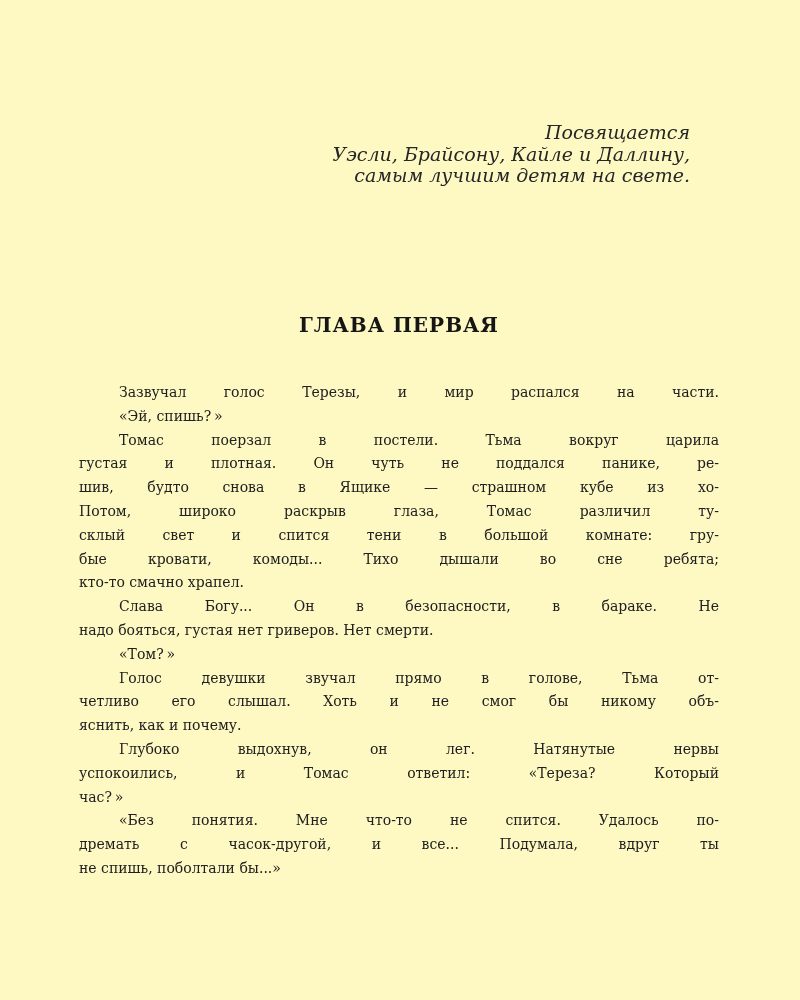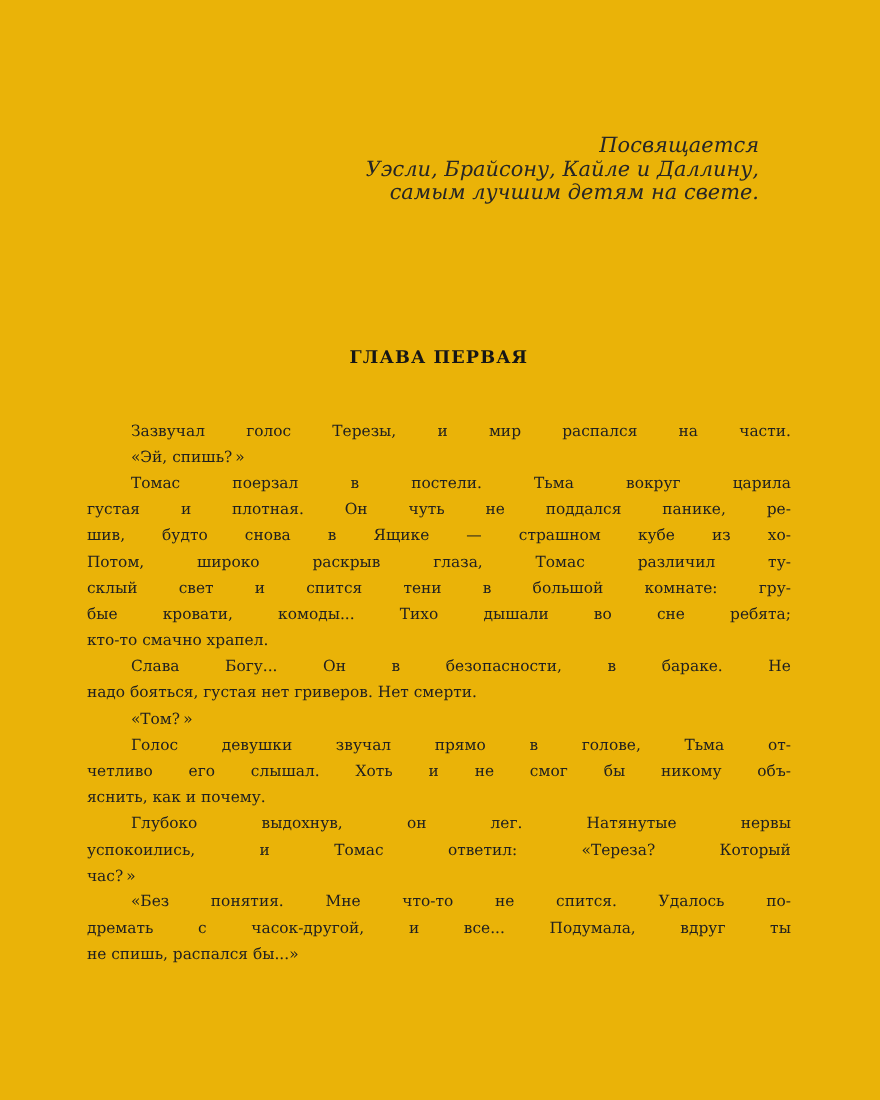--- a/index.html
+++ b/index.html
@@ -4,21 +4,21 @@
 <style>
   html, body { margin: 0; padding: 0; }
   body {
     width: 800px; height: 1000px;
     background: #ffffff;
     font-family: "DejaVu Serif", serif;
   }
   .page {
     position: relative;
     width: 800px; height: 1000px;
-    background: #eab308;
+    background: #fef9c3;
     color: #1e1e1e;
     overflow: hidden;
   }
   .dedication {
     position: absolute;
     top: 122px;
     right: 110px;
     text-align: right;
     font-style: italic;
     font-size: 19px;
@@ -26,21 +26,21 @@
     color: #262626;
     white-space: nowrap;
   }
   .chapter-title {
     position: absolute;
     top: 312px;
     left: 79px;
     width: 640px;
     margin: 0;
     text-align: center;
-    font-size: 16px;
+    font-size: 20px;
     line-height: 26px;
     font-weight: bold;
     letter-spacing: 1px;
     color: #161616;
   }
   .body-text {
     position: absolute;
     top: 381px;
     left: 79px;
     width: 640px;
@@ -82,16 +82,16 @@
       <div class="line last">надо бояться, густая нет гриверов. Нет смерти.</div>
       <div class="line first last">«Том? »</div>
       <div class="line first">Голос девушки звучал прямо в голове, Тьма от-</div>
       <div class="line">четливо его слышал. Хоть и не смог бы никому объ-</div>
       <div class="line last">яснить, как и почему.</div>
       <div class="line first">Глубоко выдохнув, он лег. Натянутые нервы</div>
       <div class="line">успокоились, и Томас ответил: «Тереза? Который</div>
       <div class="line last">час? »</div>
       <div class="line first">«Без понятия. Мне что-то не спится. Удалось по-</div>
       <div class="line">дремать с часок-другой, и все... Подумала, вдруг ты</div>
-      <div class="line last">не спишь, распался бы...»</div>
+      <div class="line last">не спишь, поболтали бы...»</div>
     </div>
 
 </div>
 
 </body></html>

